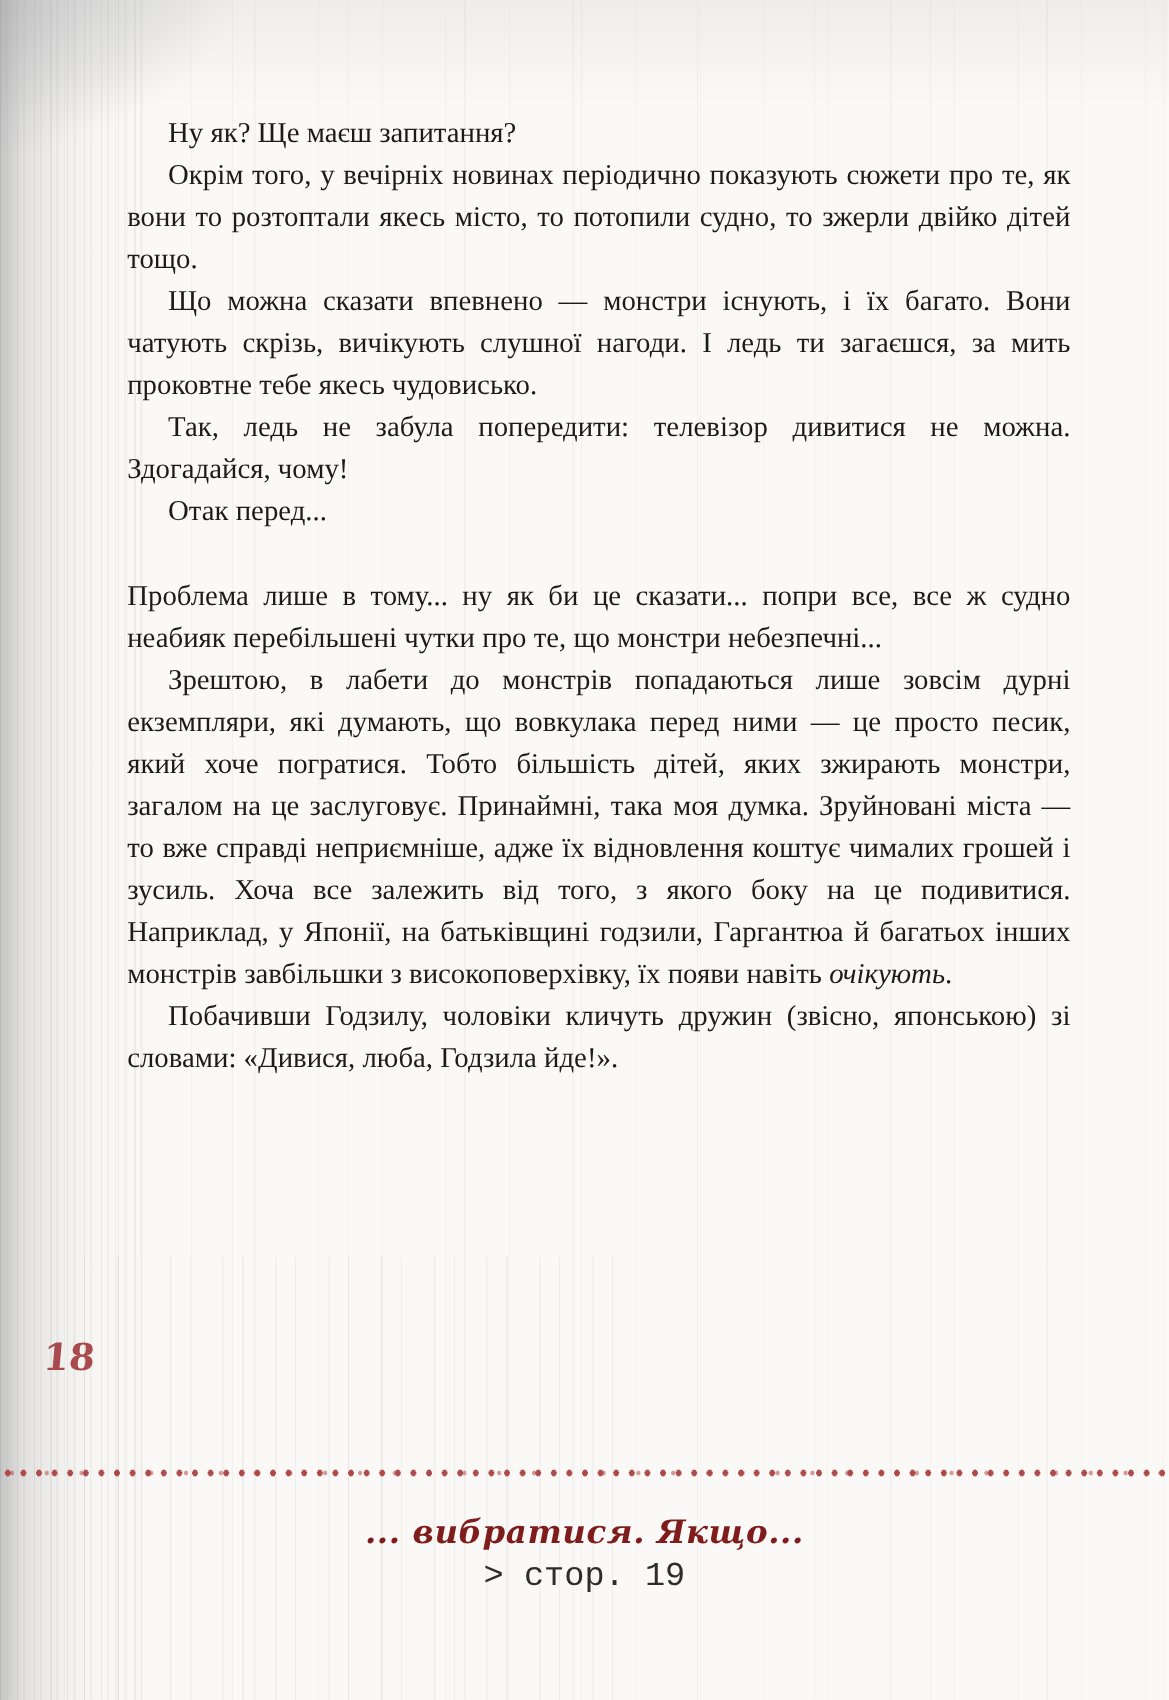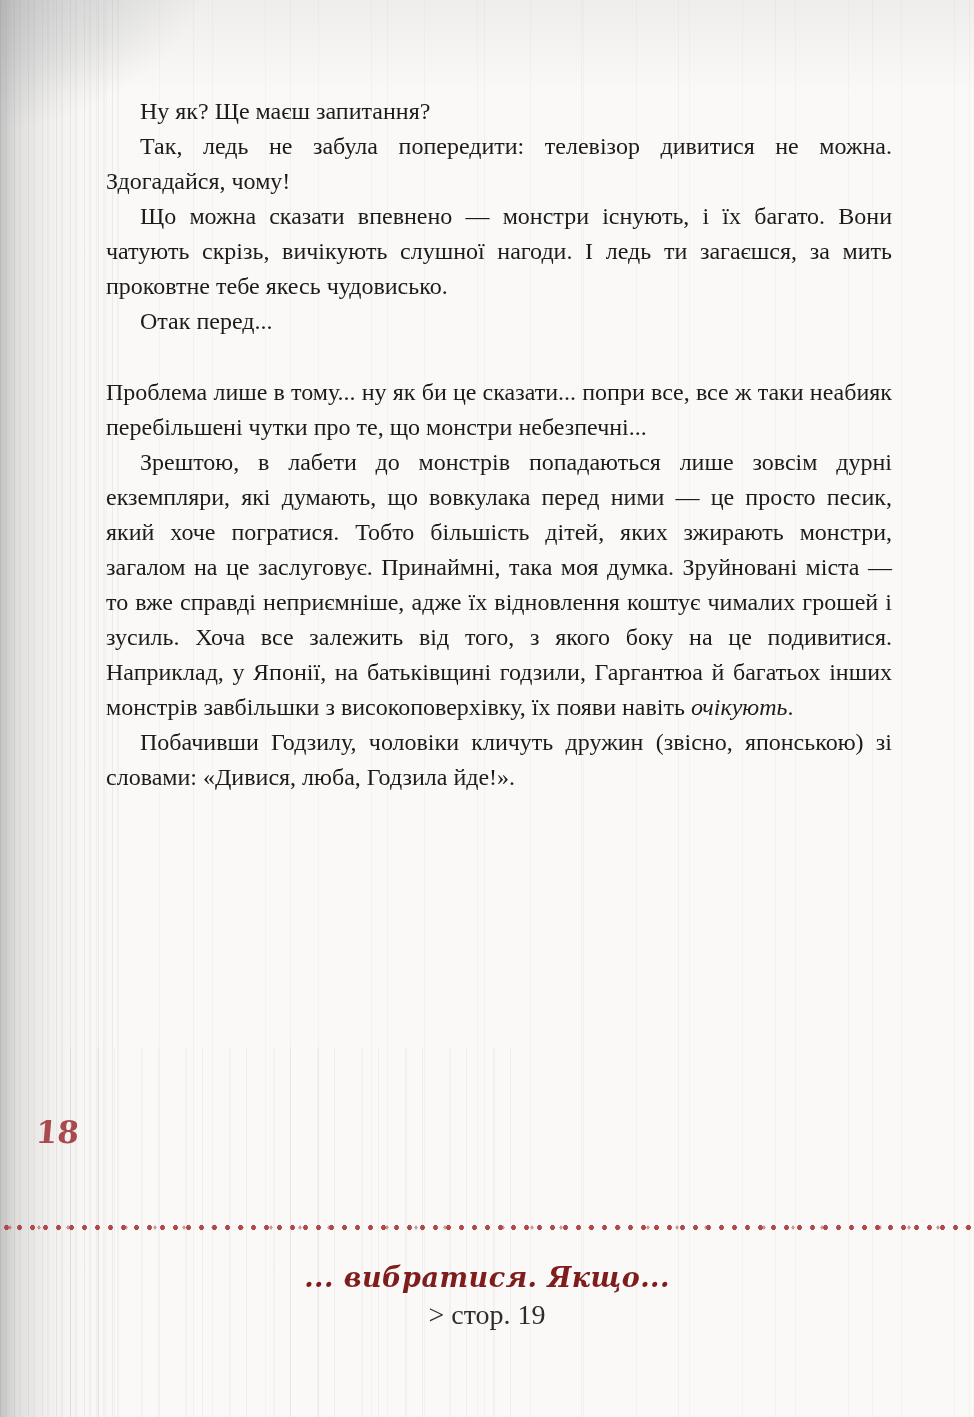--- a/index.html
+++ b/index.html
@@ -79,44 +79,45 @@
     position: absolute; left: 0; right: 0; top: 1262px;
     text-align: center;
     font-family: "DejaVu Serif", serif;
     font-style: italic; font-weight: bold;
     font-size: 27px; letter-spacing: 0.5px;
     color: #7f1d1d;
   }
   .page-nav {
     position: absolute; left: 0; right: 0; top: 1299px;
     text-align: center;
-    font-family: Liberation Serif, serif;
+    font-family: Liberation Mono, monospace;
     font-size: 28px;
     color: #2d2d2d;
   }
 </style>
 </head>
 <body>
 
 <div class="page">
   <div class="tex-creases"></div>
   <div class="tex-left"></div>
   <div class="tex-topleft"></div>
   <div class="tex-top"></div>
   <div class="tex-bottomleft"></div>
 
   <main class="text-block">
       <section>
         <p><span>Ну як? Ще маєш запитання?</span></p>
+        <p><span>Окрім того, у вечірніх новинах періодично показують сюжети про те, як вони то розтоптали якесь місто, то потопили судно, то зжерли двійко дітей тощо.</span></p>
+        <p><span>Що можна сказати впевнено — монстри існують, і їх багато. Вони чатують скрізь, вичікують слушної нагоди. І ледь ти загаєшся, за мить проковтне тебе якесь чудовисько.</span></p>
         <p><span>Так, ледь не забула попередити: телевізор дивитися не можна. Здогадайся, чому!</span></p>
-        <p><span>Що можна сказати впевнено — монстри існують, і їх багато. Вони чатують скрізь, вичікують слушної нагоди. І ледь ти загаєшся, за мить проковтне тебе якесь чудовисько.</span></p>
         <p><span>Отак перед...</span></p>
       </section>
       <section>
-        <p class="no-indent"><span>Проблема лише в тому... ну як би це сказати... попри все, все ж таки неабияк перебільшені чутки про те, що монстри небезпечні...</span></p>
+        <p class="no-indent"><span>Проблема лише в тому... ну як би це сказати... попри все, все ж судно неабияк перебільшені чутки про те, що монстри небезпечні...</span></p>
         <p><span>Зрештою, в лабети до монстрів попадаються лише зовсім дурні екземпляри, які думають, що вовкулака перед ними — це просто песик, який хоче погратися. Тобто більшість дітей, яких зжирають монстри, загалом на це заслуговує. Принаймні, така моя думка. Зруйновані міста — то вже справді неприємніше, адже їх відновлення коштує чималих грошей і зусиль. Хоча все залежить від того, з якого боку на це подивитися. Наприклад, у Японії, на батьківщині годзили, Гаргантюа й багатьох інших монстрів завбільшки з високоповерхівку, їх появи навіть </span><span class="em">очікують</span><span>.</span></p>
         <p><span>Побачивши Годзилу, чоловіки кличуть дружин (звісно, японською) зі словами: «Дивися, люба, Годзила йде!».</span></p>
       </section>
     </main>
 
   <div class="page-number">18</div>
   <div class="dotted-divider"></div>
   <div class="chapter-hint">... вибратися. Якщо...</div>
   <div class="page-nav">&gt; стор. 19</div>
 </div>

